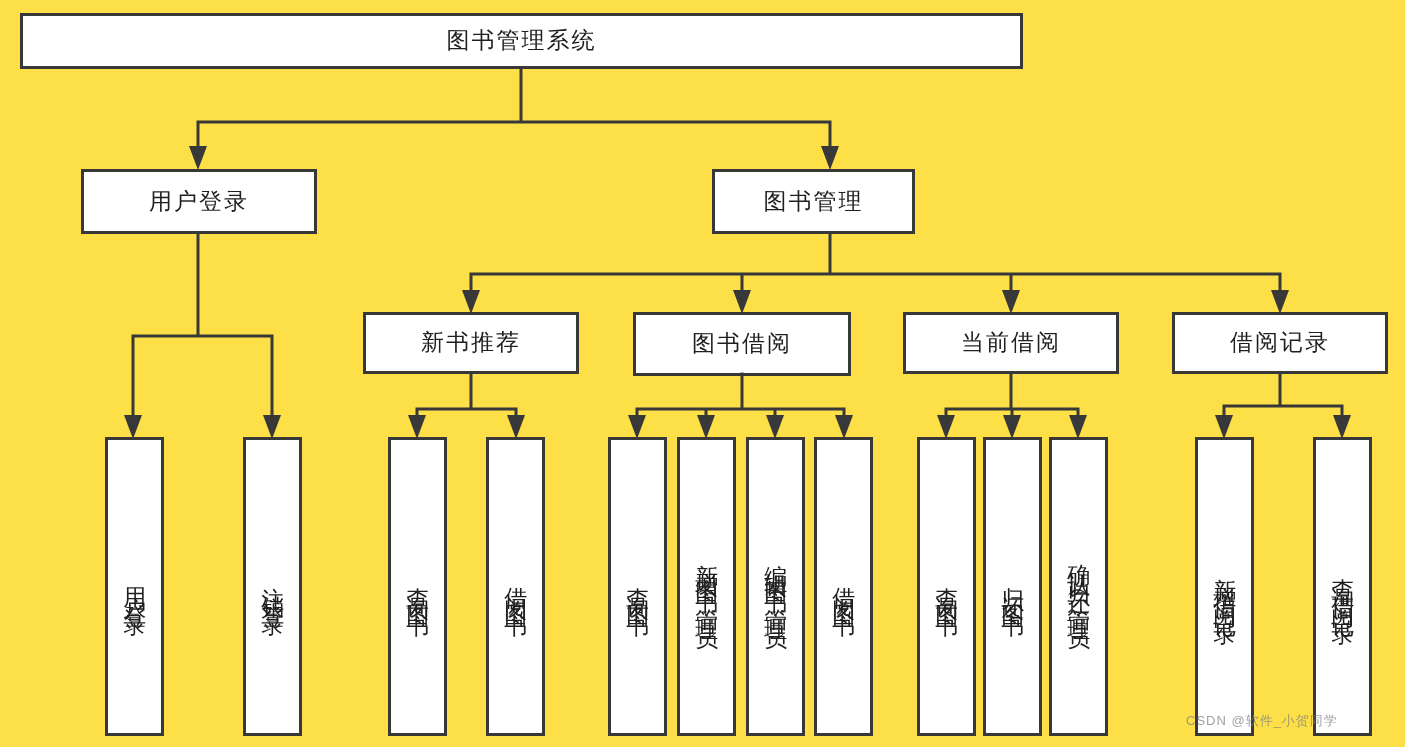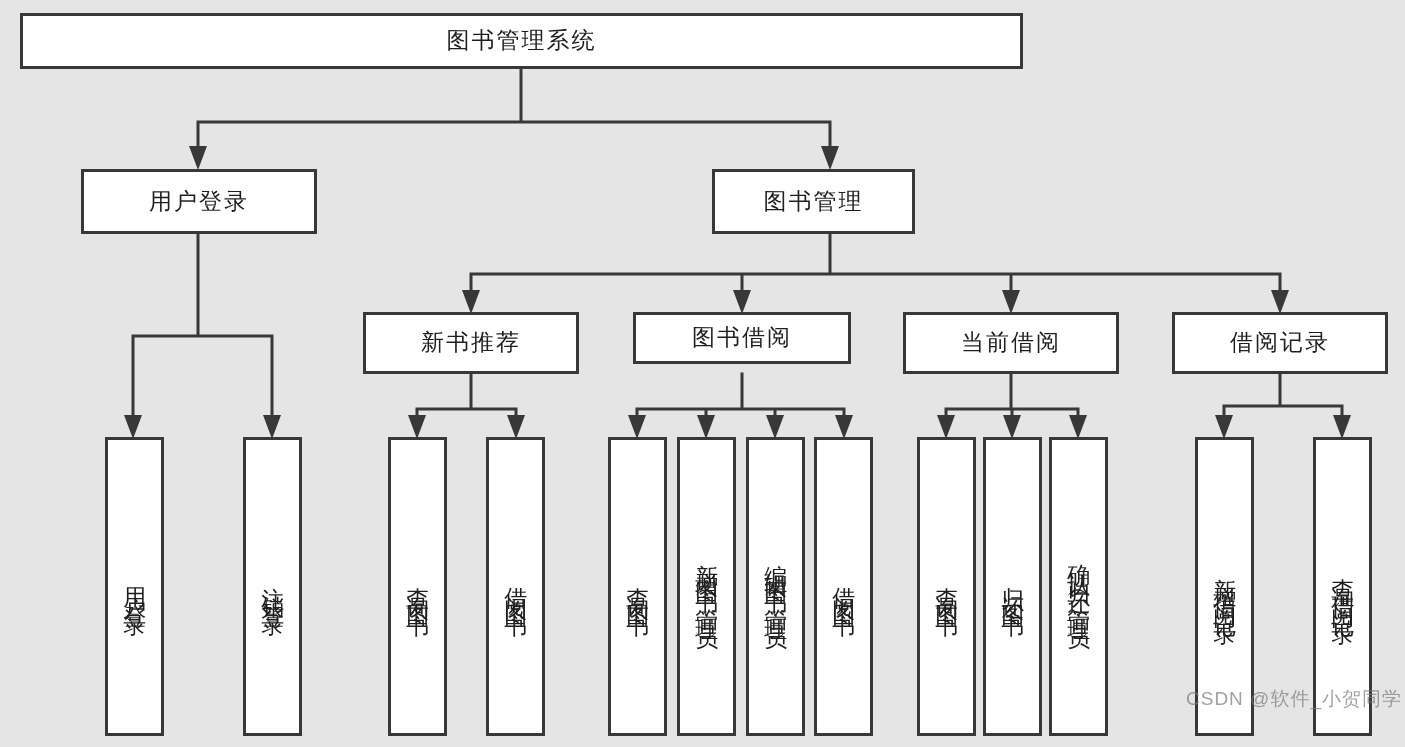--- a/index.html
+++ b/index.html
@@ -1,20 +1,20 @@
 <!DOCTYPE html>
 <html><head>
 <meta charset="utf-8">
 <style>
   html, body { margin: 0; padding: 0; background: #ffffff; }
   .stage {
     position: relative;
     width: 1405px;
     height: 747px;
-    background: #e5e5e5;
+    background: #fde047;
     font-family: "Liberation Sans", "DejaVu Sans", sans-serif;
     overflow: hidden;
   }
   .connectors {
     position: absolute;
     left: 0; top: 0;
     width: 1405px; height: 747px;
     z-index: 2;
     pointer-events: none;
   }
@@ -35,22 +35,22 @@
   }
   .node--leaf {
     writing-mode: vertical-rl;
     text-orientation: mixed;
     letter-spacing: 9px;
     font-size: 23px;
   }
   .watermark {
     position: absolute;
     left: 1186px;
-    top: 686px;
-    font-size: 19px;
+    top: 712px;
+    font-size: 13px;
     color: rgba(125, 125, 125, 0.72);
     letter-spacing: 1px;
     z-index: 5;
     white-space: nowrap;
   }
 </style>
 </head>
 <body>
 
 <div class="stage">
@@ -87,21 +87,21 @@
       <polygon points="1333,415 1351,415 1342,439"></polygon>
     </g>
   </svg>
 
   <div class="node" style="left:20px; top:13px; width:1003px; height:56px;">图书管理系统</div>
 
   <div class="node" style="left:81px; top:169px; width:236px; height:65px;">用户登录</div>
   <div class="node" style="left:712px; top:169px; width:203px; height:65px;">图书管理</div>
 
   <div class="node" style="left:363px; top:312px; width:216px; height:62px;text-align:right;">新书推荐</div>
-  <div class="node" style="left:633px; top:312px; width:218px; height:52px;">图书借阅</div>
+  <div class="node" style="left:633px; top:312px; width:218px; height:64px;">图书借阅</div>
   <div class="node" style="left:903px; top:312px; width:216px; height:62px;">当前借阅</div>
   <div class="node" style="left:1172px; top:312px; width:216px; height:62px;">借阅记录</div>
 
   <div class="node node--leaf" style="left:105px; top:437px; width:59px; height:299px;">用户登录</div>
   <div class="node node--leaf" style="left:243px; top:437px; width:59px; height:299px;">注销登录</div>
 
   <div class="node node--leaf" style="left:388px; top:437px; width:59px; height:299px;">查询图书</div>
   <div class="node node--leaf" style="left:486px; top:437px; width:59px; height:299px;">借阅图书</div>
 
   <div class="node node--leaf" style="left:608px; top:437px; width:59px; height:299px;">查询图书</div>

